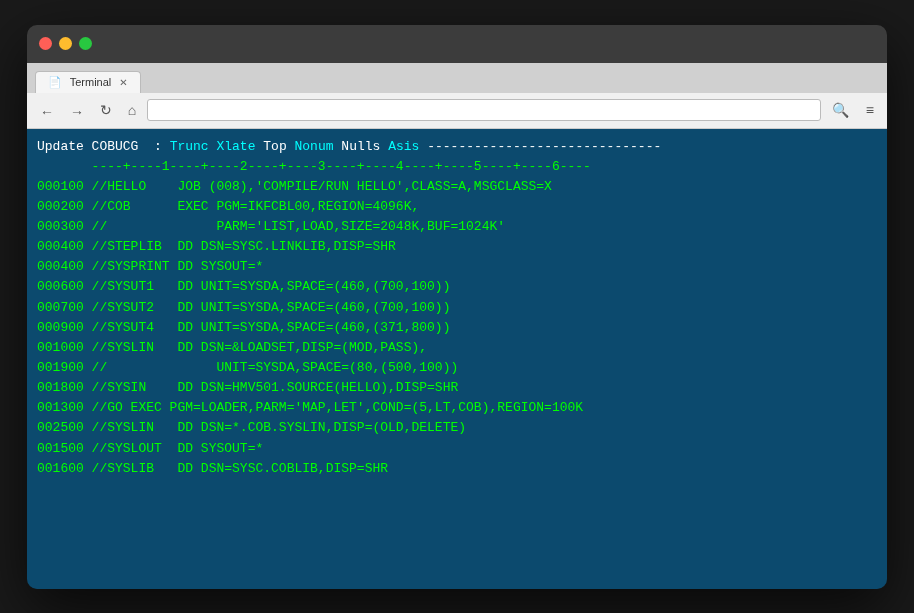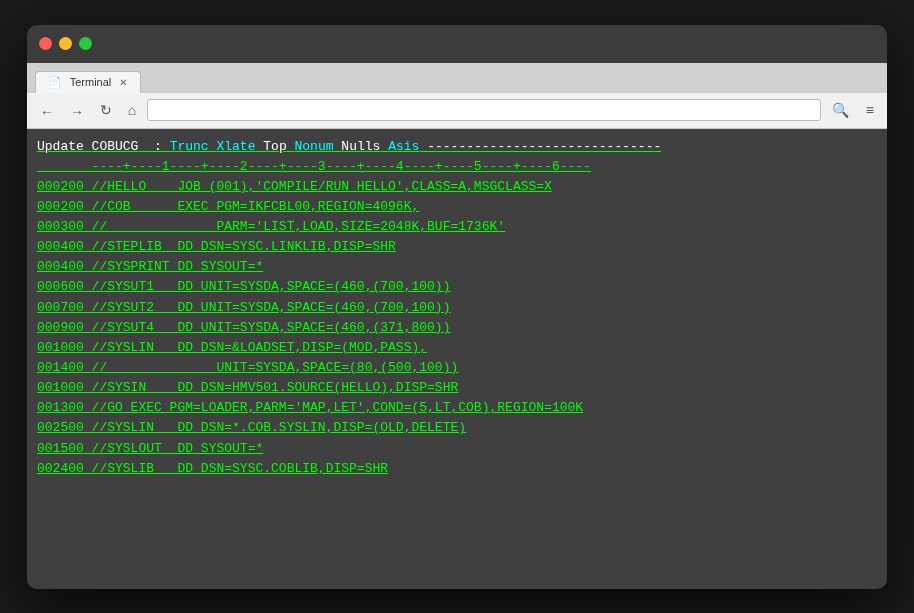--- a/index.html
+++ b/index.html
@@ -96,28 +96,27 @@
       color: #333;
     }
 
     .tab-close {
       font-size: 10px;
       color: #666;
       cursor: pointer;
     }
 
     .terminal {
-      background: #404040;
+      background: #0c4a6e;
       padding: 8px 10px;
       font-family: 'Courier New', Courier, monospace;
       font-size: 13px;
       line-height: 1.5;
       color: #00ff00;
       min-height: 460px;
-      text-decoration: underline;
     }
 
     .text-white { color: #ffffff; }
     .text-green { color: #00ff00; }
     .text-cyan { color: #00ffff; }
     .text-orange { color: #ff8800; }
 
     .line { white-space: pre; font-family: 'Courier New', Courier, monospace; font-size: 13px; line-height: 1.55; }
   </style>
 </head>
@@ -151,29 +150,29 @@
     <button class="nav-btn">≡</button>
   </div>
 
   <div class="terminal">
 
     <div class="line"><span class="text-white">Update </span><span class="text-white">COBUCG</span><span class="text-white">  : </span><span class="text-cyan">Trunc</span><span class="text-white"> </span><span class="text-cyan">Xlate</span><span class="text-white"> </span><span class="text-white">Top</span><span class="text-white"> </span><span class="text-cyan">Nonum</span><span class="text-white"> </span><span class="text-white">Nulls</span><span class="text-white"> </span><span class="text-cyan">Asis</span><span class="text-white"> ------------------------------</span></div>
 
 
     <div class="line text-green">       ----+----1----+----2----+----3----+----4----+----5----+----6----</div>
 
-    <div class="line text-green">000200 //HELLO    JOB (001),'COMPILE/RUN HELLO',CLASS=A,MSGCLASS=X</div>
+    <div class="line text-green">000100 //HELLO    JOB (008),'COMPILE/RUN HELLO',CLASS=A,MSGCLASS=X</div>
     <div class="line text-green">000200 //COB      EXEC PGM=IKFCBL00,REGION=4096K,</div>
-    <div class="line text-green">000300 //              PARM='LIST,LOAD,SIZE=2048K,BUF=1736K'</div>
+    <div class="line text-green">000300 //              PARM='LIST,LOAD,SIZE=2048K,BUF=1024K'</div>
     <div class="line text-green">000400 //STEPLIB  DD DSN=SYSC.LINKLIB,DISP=SHR</div>
     <div class="line text-green">000400 //SYSPRINT DD SYSOUT=*</div>
     <div class="line text-green">000600 //SYSUT1   DD UNIT=SYSDA,SPACE=(460,(700,100))</div>
     <div class="line text-green">000700 //SYSUT2   DD UNIT=SYSDA,SPACE=(460,(700,100))</div>
     <div class="line text-green">000900 //SYSUT4   DD UNIT=SYSDA,SPACE=(460,(371,800))</div>
     <div class="line text-green">001000 //SYSLIN   DD DSN=&amp;LOADSET,DISP=(MOD,PASS),</div>
-    <div class="line text-green">001400 //              UNIT=SYSDA,SPACE=(80,(500,100))</div>
-    <div class="line text-green">001000 //SYSIN    DD DSN=HMV501.SOURCE(HELLO),DISP=SHR</div>
+    <div class="line text-green">001900 //              UNIT=SYSDA,SPACE=(80,(500,100))</div>
+    <div class="line text-green">001800 //SYSIN    DD DSN=HMV501.SOURCE(HELLO),DISP=SHR</div>
     <div class="line text-green">001300 //GO EXEC PGM=LOADER,PARM='MAP,LET',COND=(5,LT,COB),REGION=100K</div>
     <div class="line text-green">002500 //SYSLIN   DD DSN=*.COB.SYSLIN,DISP=(OLD,DELETE)</div>
     <div class="line text-green">001500 //SYSLOUT  DD SYSOUT=*</div>
-    <div class="line text-green">002400 //SYSLIB   DD DSN=SYSC.COBLIB,DISP=SHR</div>
+    <div class="line text-green">001600 //SYSLIB   DD DSN=SYSC.COBLIB,DISP=SHR</div>
   </div>
 </div>
 
 </body></html>

